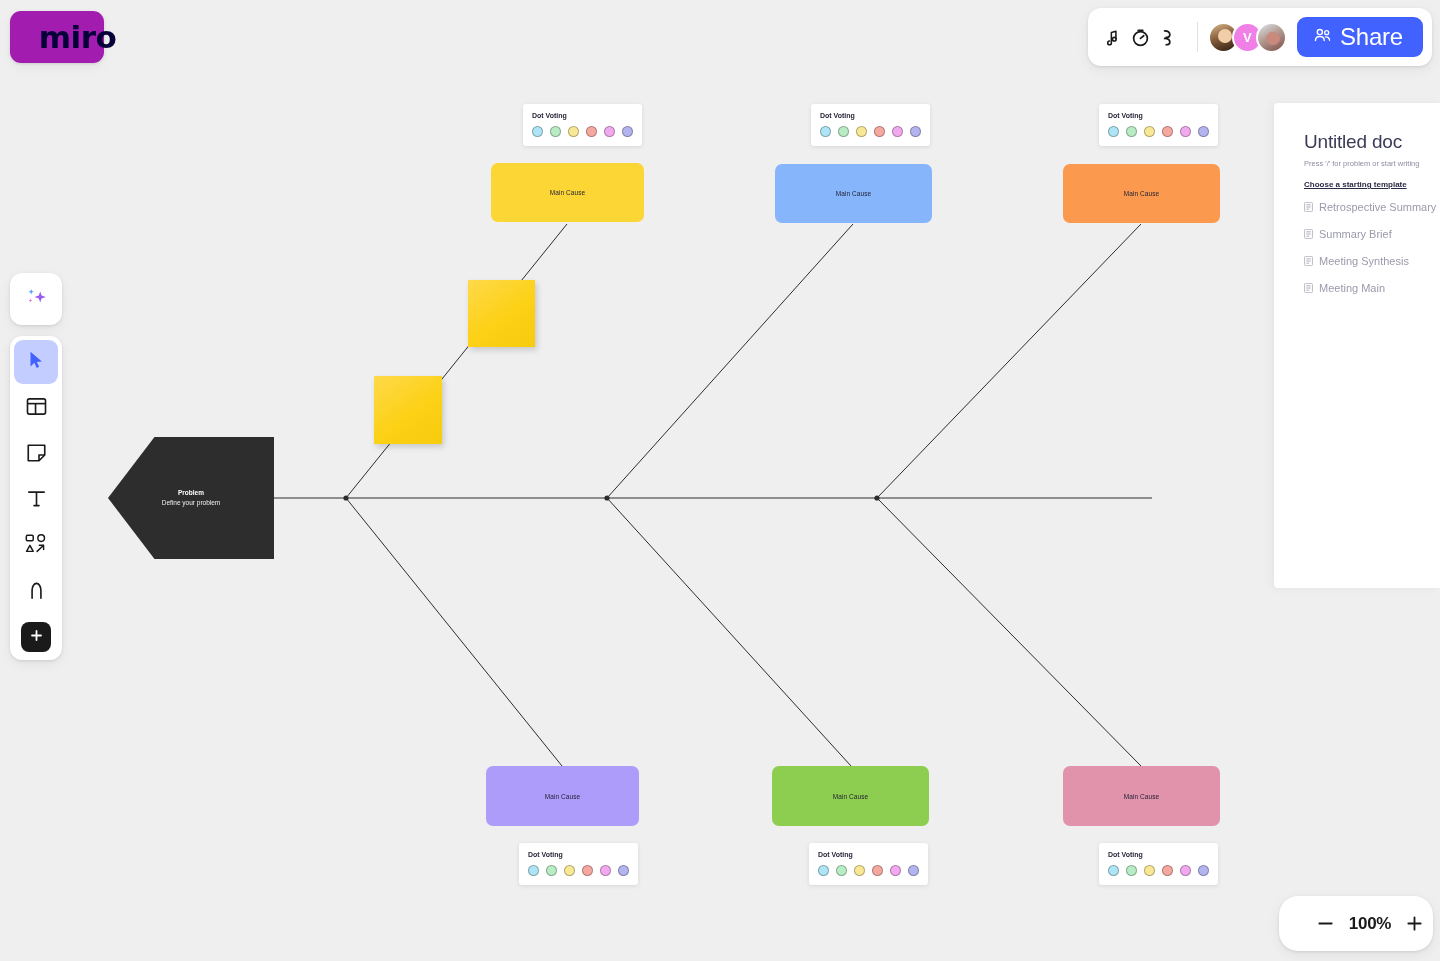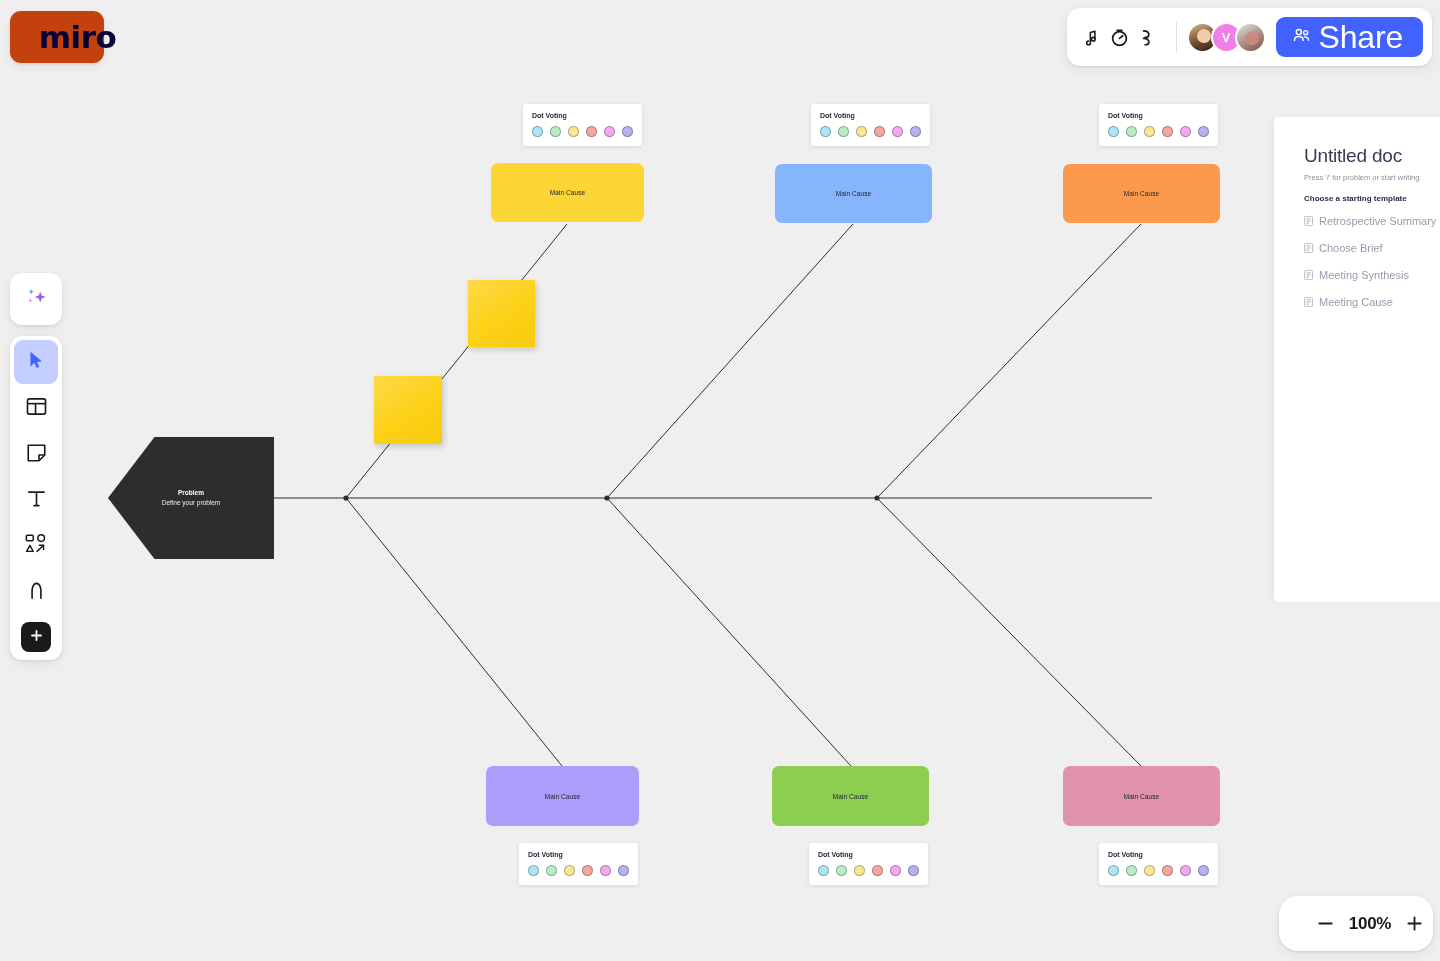--- a/index.html
+++ b/index.html
@@ -27,21 +27,21 @@
     width: 1440px;
     height: 961px;
     pointer-events: none;
   }
 
   
   #miro-logo {
     position: absolute;
     left: 10px; top: 11px;
     width: 94px; height: 52px;
-    background: #c2410c;
+    background: #a21caf;
     border-radius: 11px;
     display: flex;
     align-items: center;
     justify-content: center;
     box-shadow: 0 1px 3px rgba(0,0,0,.10), 0 4px 12px rgba(0,0,0,.05);
     padding-left: 41px;
   }
   #miro-logo .wordmark {
     font-size: 31px;
     font-weight: 700;
@@ -124,21 +124,21 @@
     border-radius: 9px;
     color: #ffffff;
     display: flex;
     align-items: center;
     gap: 8px;
     padding: 0 20px 0 16px;
     cursor: pointer;
     font-family: "Liberation Sans", sans-serif;
   }
   #share-button .lbl {
-    font-size: 32px;
+    font-size: 24px;
     font-weight: 400;
     letter-spacing: -0.2px;
   }
 
   
   #ai-btn {
     position: absolute;
     left: 10px; top: 273px;
     width: 52px; height: 52px;
     background: #ffffff;
@@ -178,21 +178,21 @@
     border-radius: 8px;
     background: #1a1a1a;
     color: #ffffff;
     margin-top: 6px;
     margin-bottom: 2px;
   }
 
   
   #doc-panel {
     position: absolute;
-    left: 1274px; top: 117px;
+    left: 1274px; top: 103px;
     width: 166px; height: 485px;
     background: #ffffff;
     border-radius: 4px 0 0 4px;
     padding: 28px 0 0 30px;
     box-shadow: -2px 0 10px rgba(0,0,0,.05);
   }
   #doc-title {
     font-size: 19px;
     font-weight: 400;
     color: #3b3b57;
@@ -202,20 +202,21 @@
   #doc-hint {
     font-size: 7.5px;
     color: #8e8ea0;
     margin-bottom: 12px;
   }
   #doc-section-title {
     font-size: 8px;
     font-weight: 700;
     color: #2b2b45;
     margin-bottom: 9px;
+    text-decoration: underline;
   }
   .doc-template {
     display: flex;
     align-items: center;
     gap: 6px;
     margin-bottom: 9px;
     cursor: pointer;
   }
   .doc-template .tmpl-label {
     font-size: 11px;
@@ -461,21 +462,21 @@
 
     <div class="doc-template">
       <span>
         <svg width="9" height="10" viewBox="0 0 12 14">
             <rect x="0.5" y="0.5" width="11" height="13" rx="1.5" fill="none" stroke="#a0a0b2"></rect>
             <line x1="3" y1="4" x2="9" y2="4" stroke="#a0a0b2" stroke-width="1.2"></line>
             <line x1="3" y1="7" x2="9" y2="7" stroke="#a0a0b2" stroke-width="1.2"></line>
             <line x1="3" y1="10" x2="7" y2="10" stroke="#a0a0b2" stroke-width="1.2"></line>
           </svg>
       </span>
-      <span class="tmpl-label">Choose Brief</span>
+      <span class="tmpl-label">Summary Brief</span>
     </div>
 
     <div class="doc-template">
       <span>
         <svg width="9" height="10" viewBox="0 0 12 14">
             <rect x="0.5" y="0.5" width="11" height="13" rx="1.5" fill="none" stroke="#a0a0b2"></rect>
             <line x1="3" y1="4" x2="9" y2="4" stroke="#a0a0b2" stroke-width="1.2"></line>
             <line x1="3" y1="7" x2="9" y2="7" stroke="#a0a0b2" stroke-width="1.2"></line>
             <line x1="3" y1="10" x2="7" y2="10" stroke="#a0a0b2" stroke-width="1.2"></line>
           </svg>
@@ -485,21 +486,21 @@
 
     <div class="doc-template">
       <span>
         <svg width="9" height="10" viewBox="0 0 12 14">
             <rect x="0.5" y="0.5" width="11" height="13" rx="1.5" fill="none" stroke="#a0a0b2"></rect>
             <line x1="3" y1="4" x2="9" y2="4" stroke="#a0a0b2" stroke-width="1.2"></line>
             <line x1="3" y1="7" x2="9" y2="7" stroke="#a0a0b2" stroke-width="1.2"></line>
             <line x1="3" y1="10" x2="7" y2="10" stroke="#a0a0b2" stroke-width="1.2"></line>
           </svg>
       </span>
-      <span class="tmpl-label">Meeting Cause</span>
+      <span class="tmpl-label">Meeting Main</span>
     </div>
   </div>
 
   <div id="miro-logo">
     <span class="wordmark">miro</span>
   </div>
 
   <div id="topbar">
     <div id="tool-cluster">
       <span class="ticon">

